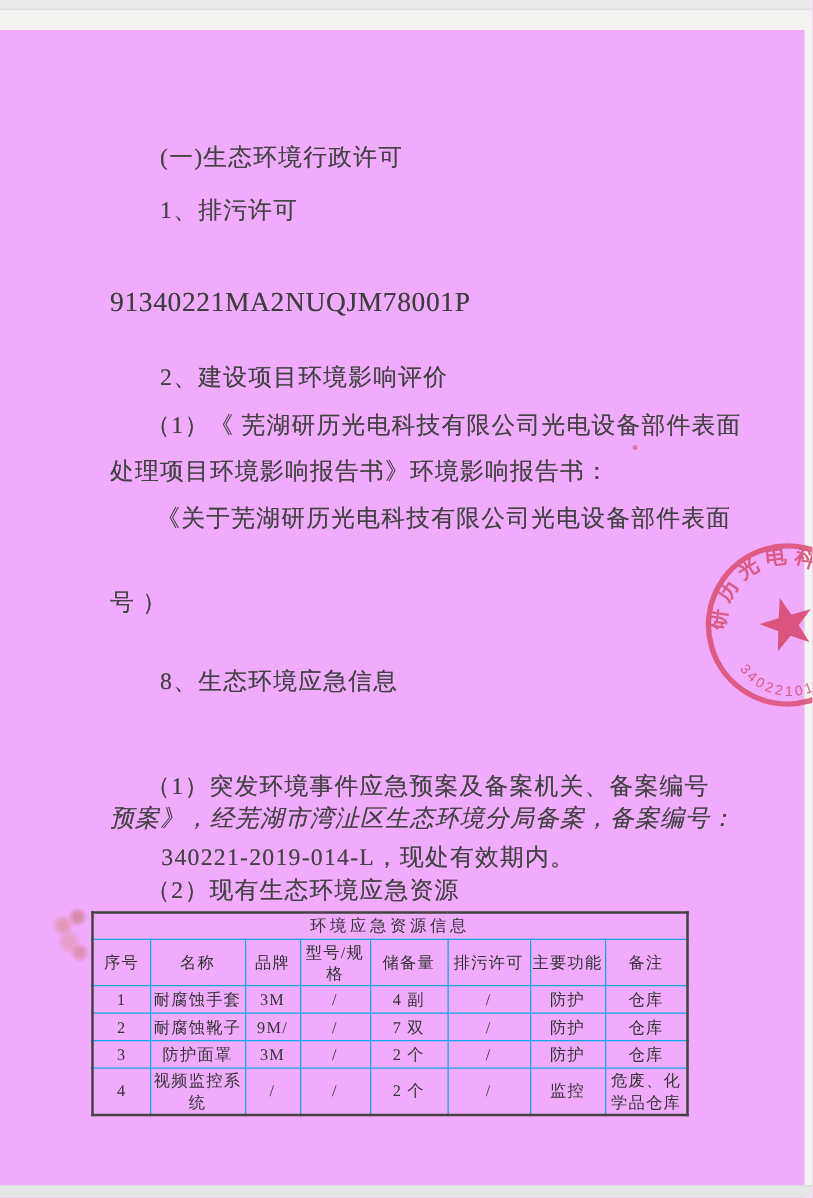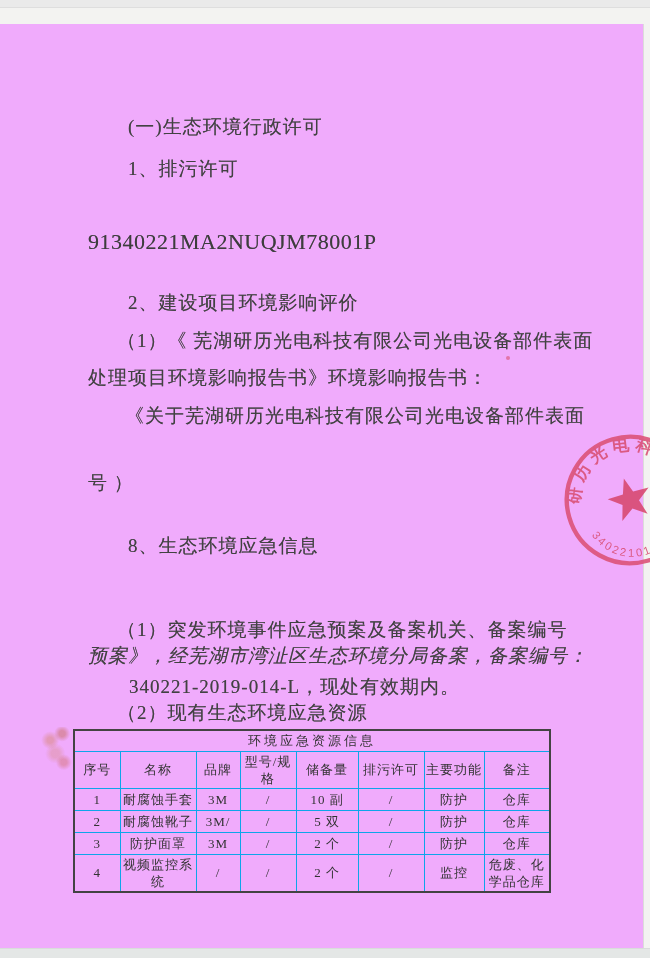--- a/index.html
+++ b/index.html
@@ -85,31 +85,31 @@
         <th>储备量</th>
         <th>排污许可</th>
         <th>主要功能</th>
         <th>备注</th>
       </tr>
       <tr class="t-row">
         <td>1</td>
         <td>耐腐蚀手套</td>
         <td>3M</td>
         <td>/</td>
-        <td>10 副</td>
+        <td>4 副</td>
         <td>/</td>
         <td>防护</td>
         <td>仓库</td>
       </tr>
       <tr class="t-row">
         <td>2</td>
         <td>耐腐蚀靴子</td>
-        <td>3M/</td>
+        <td>9M/</td>
         <td>/</td>
-        <td>5 双</td>
+        <td>7 双</td>
         <td>/</td>
         <td>防护</td>
         <td>仓库</td>
       </tr>
       <tr class="t-row">
         <td>3</td>
         <td>防护面罩</td>
         <td>3M</td>
         <td>/</td>
         <td>2 个</td>

